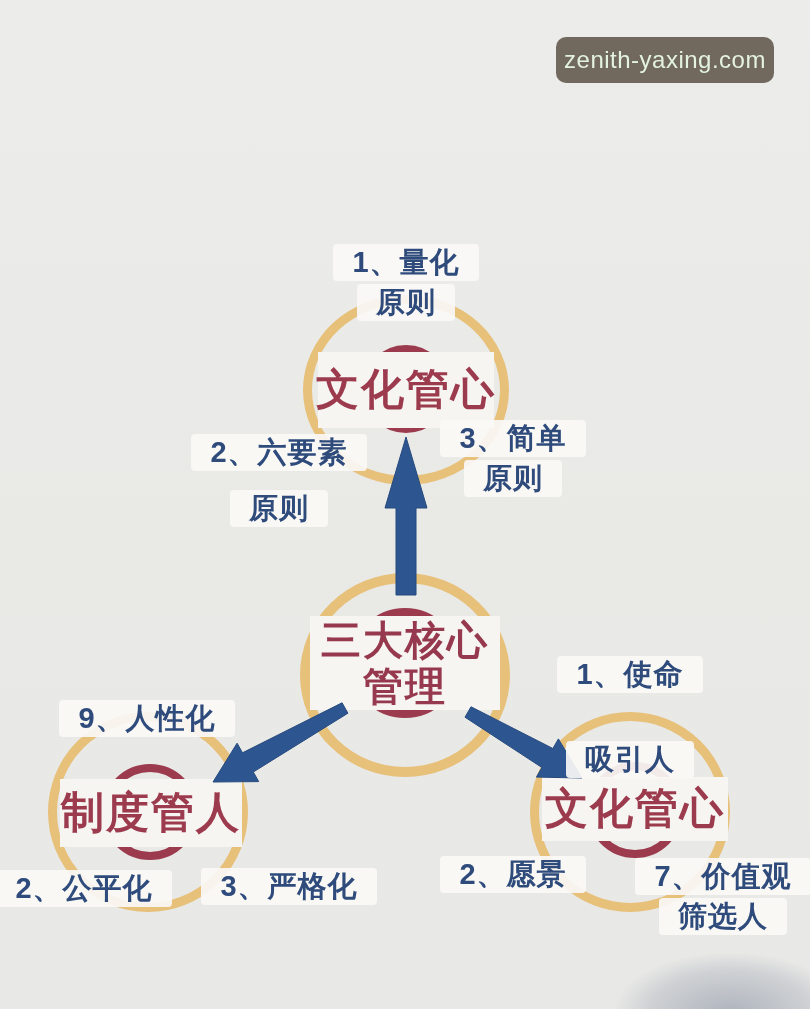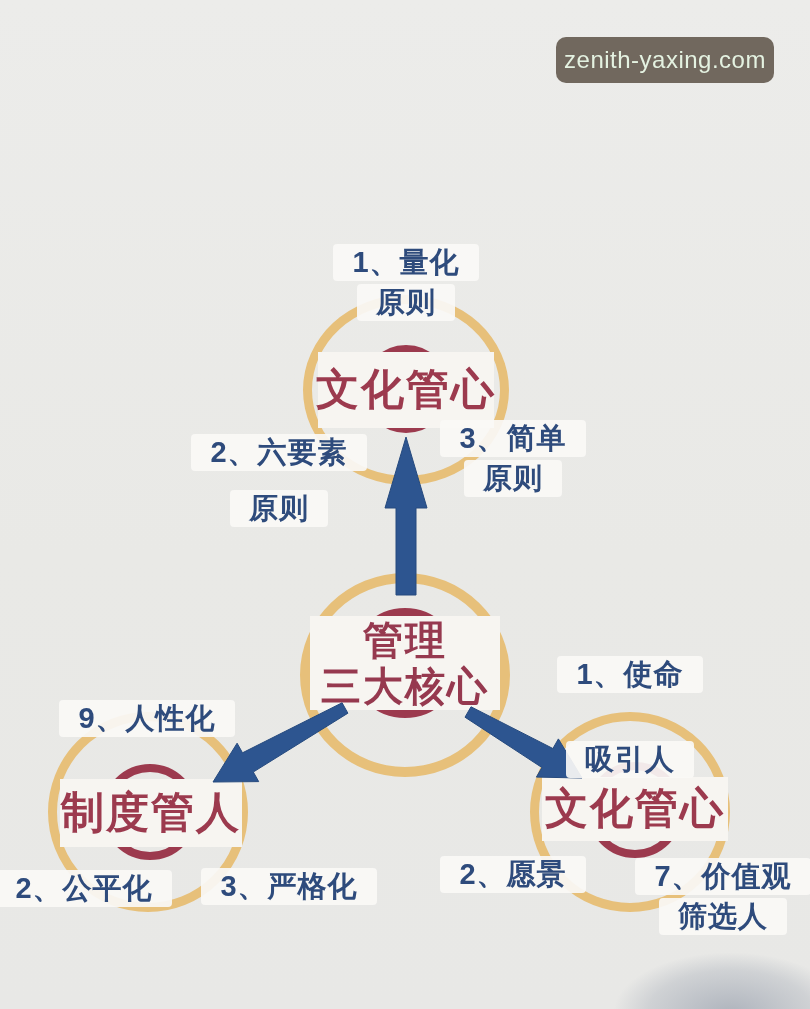--- a/index.html
+++ b/index.html
@@ -81,22 +81,22 @@
     <div class="lbl-line">原则</div>
   </div>
   <div class="lbl" style="left:438px;top:420px;width:150px;">
     <div class="lbl-line">3、简单</div>
     <div class="lbl-line">原则</div>
   </div>
 
   <div class="ring gold" style="left:300px;top:573px;width:210px;height:204px;border-width:10px;"></div>
   <div class="ring red" style="left:350px;top:608px;width:110px;height:110px;"></div>
   <div class="band" style="left:310px;top:616px;width:190px;height:94px;">
+    <div class="center-name">三大核心</div>
     <div class="center-name">管理</div>
-    <div class="center-name">三大核心</div>
   </div>
 
   <div class="ring gold" style="left:48px;top:712px;width:200px;height:200px;"></div>
   <div class="ring red" style="left:102px;top:764px;width:96px;height:96px;"></div>
   <div class="band" style="left:60px;top:779px;width:182px;height:68px;">
     <div class="circle-name">制度管人</div>
   </div>
   <div class="lbl" style="left:62px;top:700px;width:170px;">
     <div class="lbl-line">9、人性化</div>
   </div>

